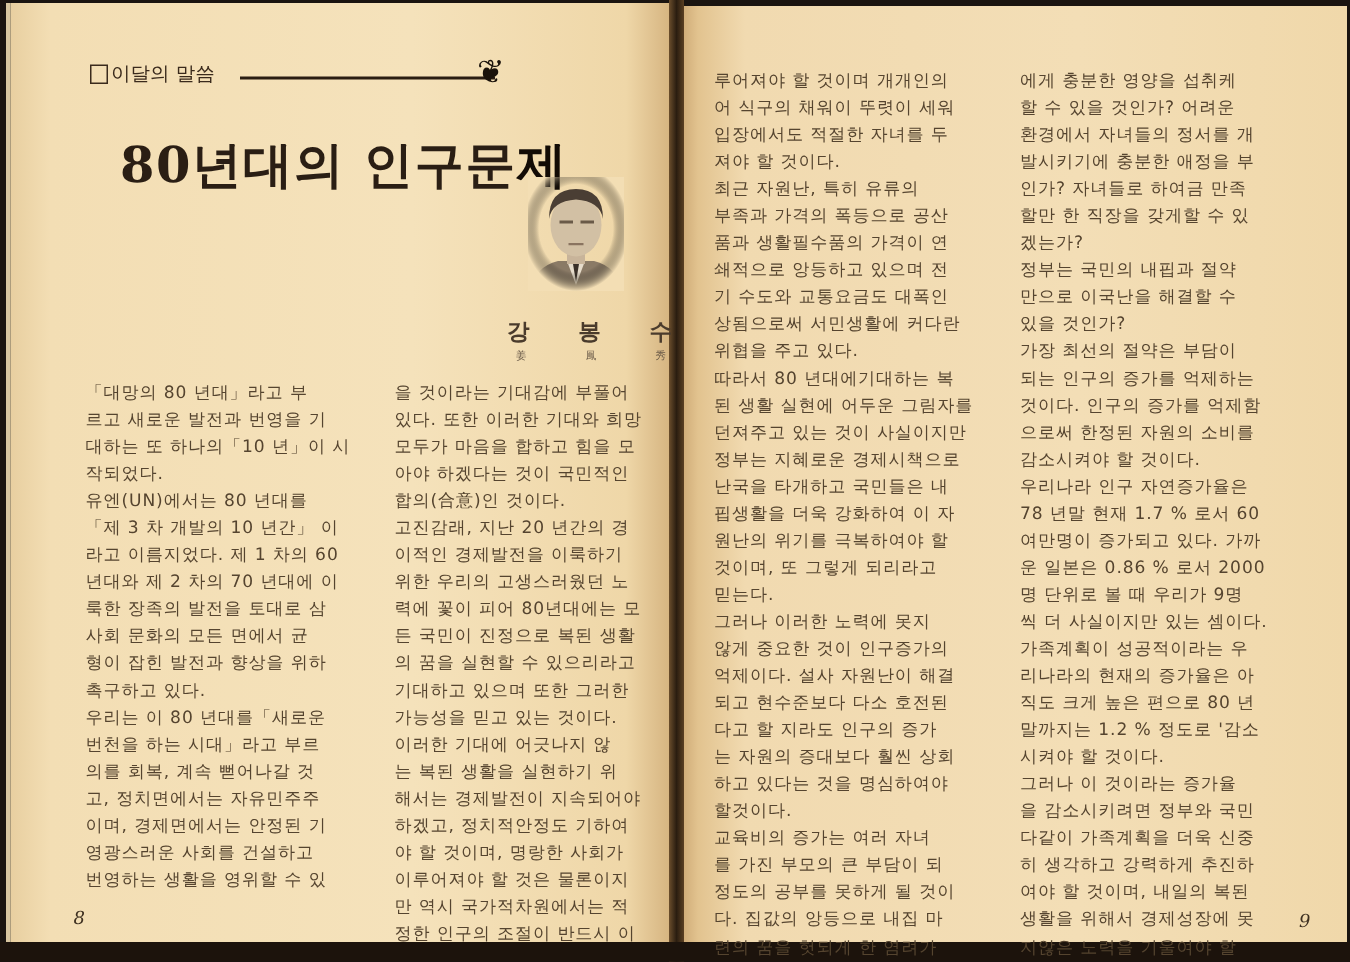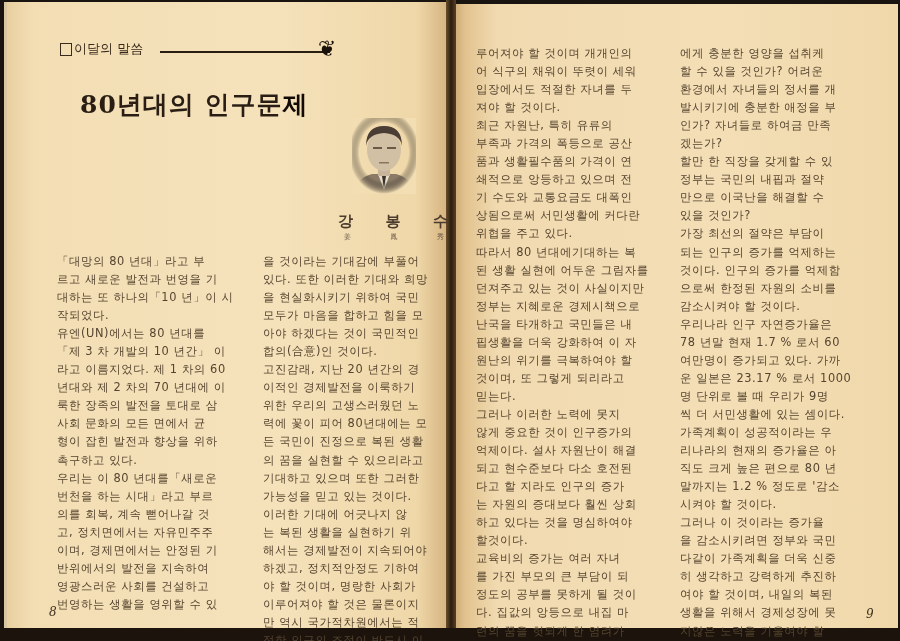--- a/index.html
+++ b/index.html
@@ -43,21 +43,21 @@
   }
   .section-rule {
     position: absolute; left: 160px; top: 51px; width: 170px; height: 2px; background: #2a1d12;
   }
   .section-flourish {
     position: absolute; left: 318px; top: 38px; font-size: 22px; color: #1a120a; line-height: 1;
   }
   .title {
     position: absolute; left: 80px; top: 88px;
     font-family: "DejaVu Serif", serif; font-weight: bold;
-    font-size: 25px; color: #2a1e14; letter-spacing: 1px; white-space: nowrap;
+    font-size: 33px; color: #2a1e14; letter-spacing: 1px; white-space: nowrap;
   }
   .title .last { color: #120b05; }
 
   
   .portrait {
     position: absolute; left: 352px; top: 118px; width: 64px; height: 76px;
   }
   .author-name {
     position: absolute; left: 338px; top: 212px; width: 110px;
     display: flex; justify-content: space-between;
@@ -148,28 +148,26 @@
       <span class="line">년대와 제 2 차의 70 년대에 이</span>
       <span class="line">룩한 장족의 발전을 토대로 삼</span>
       <span class="line">사회 문화의 모든 면에서  균</span>
       <span class="line">형이 잡힌 발전과 향상을 위하</span>
       <span class="line">촉구하고 있다.</span>
       <span class="line">  우리는 이  80 년대를「새로운</span>
       <span class="line">번천을 하는 시대」라고  부르</span>
       <span class="line">의를 회복, 계속 뻗어나갈 것</span>
       <span class="line">고, 정치면에서는  자유민주주</span>
       <span class="line">이며, 경제면에서는 안정된 기</span>
-      <span class="line">반위에서의 발전을   지속하여</span>
       <span class="line">영광스러운 사회를   건설하고</span>
       <span class="line">번영하는 생활을 영위할 수 있</span>
     </div>
   <div class="col col-2">
       <span class="line">을 것이라는 기대감에   부풀어</span>
       <span class="line">있다. 또한 이러한 기대와 희망</span>
-      <span class="line">을 현실화시키기 위하여  국민</span>
       <span class="line">모두가 마음을 합하고 힘을 모</span>
       <span class="line">아야 하겠다는 것이  국민적인</span>
       <span class="line">합의(合意)인 것이다.</span>
       <span class="line">  고진감래, 지난  20 년간의 경</span>
       <span class="line">이적인 경제발전을   이룩하기</span>
       <span class="line">위한 우리의 고생스러웠던  노</span>
       <span class="line">력에 꽃이 피어 80년대에는 모</span>
       <span class="line">든 국민이 진정으로 복된 생활</span>
       <span class="line">의 꿈을 실현할 수 있으리라고</span>
       <span class="line">기대하고 있으며 또한  그러한</span>
@@ -217,36 +215,36 @@
       <span class="line">정도의 공부를 못하게 될 것이</span>
       <span class="line">다. 집값의 앙등으로 내집  마</span>
       <span class="line">련의 꿈을 헛되게 한  염려가</span>
     </div>
   <div class="col col-4">
       <span class="line">에게 충분한  영양을   섭취케</span>
       <span class="line">할 수 있을 것인가?   어려운</span>
       <span class="line">환경에서 자녀들의 정서를 개</span>
       <span class="line">발시키기에 충분한 애정을  부</span>
       <span class="line">인가? 자녀들로 하여금 만족</span>
+      <span class="line">할만 한 직장을 갖게할 수 있</span>
       <span class="line">겠는가?</span>
-      <span class="line">할만 한 직장을 갖게할 수 있</span>
       <span class="line">  정부는 국민의  내핍과 절약</span>
       <span class="line">만으로 이국난을 해결할    수</span>
       <span class="line">있을 것인가?</span>
       <span class="line">  가장 최선의 절약은 부담이</span>
       <span class="line">되는 인구의 증가를  억제하는</span>
       <span class="line">것이다. 인구의 증가를 억제함</span>
       <span class="line">으로써 한정된 자원의  소비를</span>
       <span class="line">감소시켜야 할 것이다.</span>
       <span class="line">  우리나라 인구 자연증가율은</span>
       <span class="line">78 년말 현재  1.7 % 로서 60</span>
       <span class="line">여만명이 증가되고 있다.  가까</span>
-      <span class="line">운 일본은  23.17 % 로서  1000</span>
+      <span class="line">운 일본은  0.86 % 로서  2000</span>
       <span class="line">명 단위로 볼 때  우리가 9명</span>
-      <span class="line">씩 더 서민생활에 있는 셈이다.</span>
+      <span class="line">씩 더 사실이지만 있는 셈이다.</span>
       <span class="line">  가족계획이 성공적이라는 우</span>
       <span class="line">리나라의 현재의 증가율은   아</span>
       <span class="line">직도 크게 높은  편으로  80 년</span>
       <span class="line">말까지는  1.2 % 정도로  '감소</span>
       <span class="line">시켜야 할 것이다.</span>
       <span class="line">  그러나 이 것이라는  증가율</span>
       <span class="line">을 감소시키려면 정부와  국민</span>
       <span class="line">다같이 가족계획을 더욱  신중</span>
       <span class="line">히 생각하고 강력하게  추진하</span>
       <span class="line">여야 할 것이며, 내일의 복된</span>

